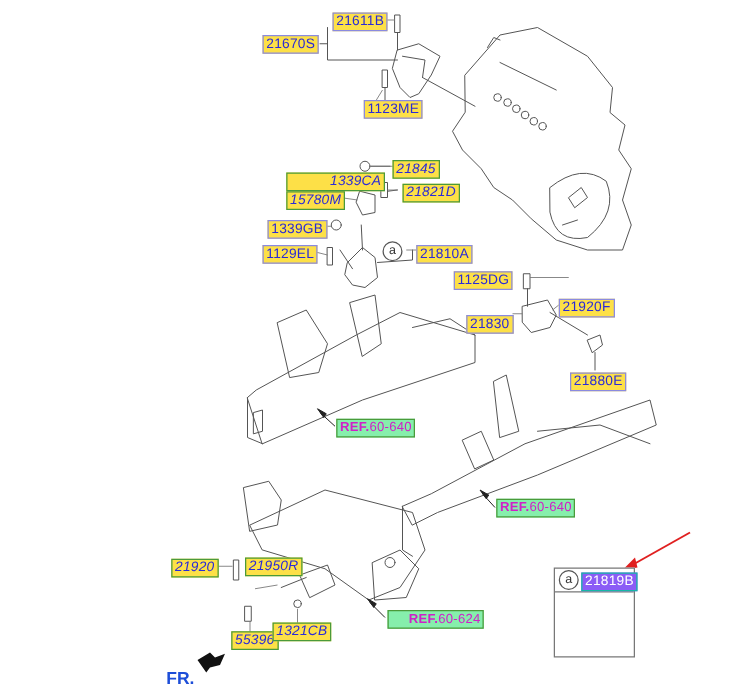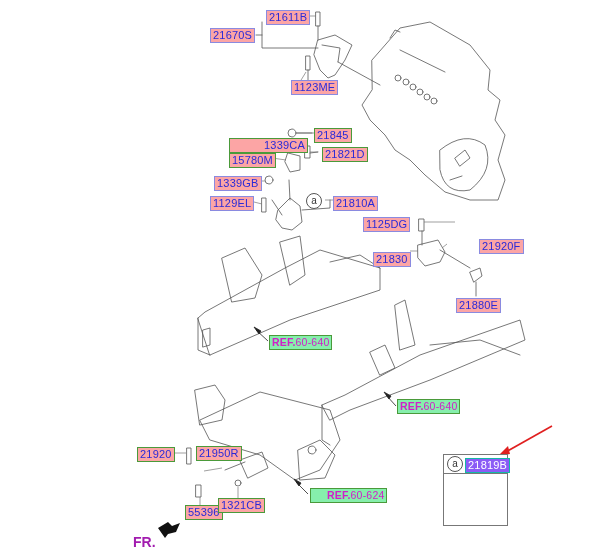--- a/index.html
+++ b/index.html
@@ -1,31 +1,31 @@
 <!DOCTYPE html>
 <html><head>
 <meta charset="utf-8">
 <style>
   html, body { margin:0; padding:0; background:#ffffff; }
   body { width:600px; height:559px; position:relative; overflow:hidden; font-family:"Liberation Sans", sans-serif; }
   #canvas { position:absolute; left:0; top:0; width:600px; height:559px; }
   .lbl {
     position:absolute; font-family:"Liberation Sans", sans-serif; font-size:11px; line-height:11px;
-    padding:1px 2px; color:#2a2ad8; background:#fca5a5; border:1px solid #8a8ae0; white-space:nowrap;
+    padding:1px 2px; color:#2a2ad8; background:#fde047; border:1px solid #8a8ae0; white-space:nowrap;
     letter-spacing:0.2px;
   }
-  .lbl.green { border:1.5px solid #4a9a3a; }
+  .lbl.green { border:1.5px solid #4a9a3a;font-style:italic; }
   .lbl.ref { color:#d020c8; background:#86efac; border:1.5px solid #4a9a3a; font-size:10.5px; }
   .lbl.ref b { font-weight:bold; }
   .lbl.hl { color:#ffffff; background:#8b5cf6; border:1px solid #14b8a6; }
   .circ { position:absolute; width:14px; height:14px; border:1px solid #555; border-radius:50%;
     font-size:10px; line-height:14px; text-align:center; color:#333; background:#fff; }
   .inset { position:absolute; left:443px; top:454px; width:63px; height:70px; border:1px solid #777; background:#fff; }
   .inset-head { position:absolute; left:0; top:0; width:63px; height:18px; border-bottom:1px solid #777; }
-  .fr { position:absolute; left:133px; top:534px; font-size:14px; font-weight:bold; color:#a21caf; }
+  .fr { position:absolute; left:133px; top:534px; font-size:14px; font-weight:bold; color:#1d4ed8; }
 </style>
 </head>
 <body>
 
 <svg id="canvas" viewBox="0 0 600 559" xmlns="http://www.w3.org/2000/svg">
   <g fill="none" stroke="#555" stroke-width="0.8" stroke-linejoin="round" stroke-linecap="round">
 
     <g>
       <path d="M372 60 L400 28 L430 22 L470 45 L490 70 L488 90 L500 100 L495 120 L505 135 L498 160 L505 180 L498 200 L470 200 L445 192 L425 175 L410 160 L395 150 L385 135 L370 120 L362 105 L372 90 Z"></path>
       <path d="M390 38 L395 30 L400 32"></path>
@@ -154,21 +154,21 @@
 <div class="lbl green" style="left:314px;top:128px;">21845</div>
 <div class="lbl green" style="left:229px;top:138px;padding-left:34px;">1339CA</div>
 <div class="lbl green" style="left:322px;top:147px;">21821D</div>
 <div class="lbl green" style="left:229px;top:153px;">15780M</div>
 <div class="lbl" style="left:214px;top:176px;">1339GB</div>
 <div class="lbl" style="left:210px;top:196px;">1129EL</div>
 <div class="circ" style="left:306px;top:193px;">a</div>
 <div class="lbl" style="left:333px;top:196px;">21810A</div>
 <div class="lbl" style="left:363px;top:217px;">1125DG</div>
 <div class="lbl" style="left:373px;top:252px;">21830</div>
-<div class="lbl" style="left:447px;top:239px;margin-left:32px;">21920F</div>
+<div class="lbl" style="left:447px;top:239px;">21920F</div>
 <div class="lbl" style="left:456px;top:298px;">21880E</div>
 <div class="lbl green" style="left:137px;top:447px;">21920</div>
 <div class="lbl green" style="left:164px;top:446px;margin-left:32px;">21950R</div>
 <div class="lbl green" style="left:185px;top:505px;">55396</div>
 <div class="lbl green" style="left:218px;top:498px;">1321CB</div>
 
 <div class="lbl ref" style="left:269px;top:335px;"><b>REF.</b><span>60-640</span></div>
 <div class="lbl ref" style="left:397px;top:399px;"><b>REF.</b><span>60-640</span></div>
 <div class="lbl ref" style="left:310px;top:488px;padding-left:16px;"><b>REF.</b><span>60-624</span></div>
 

